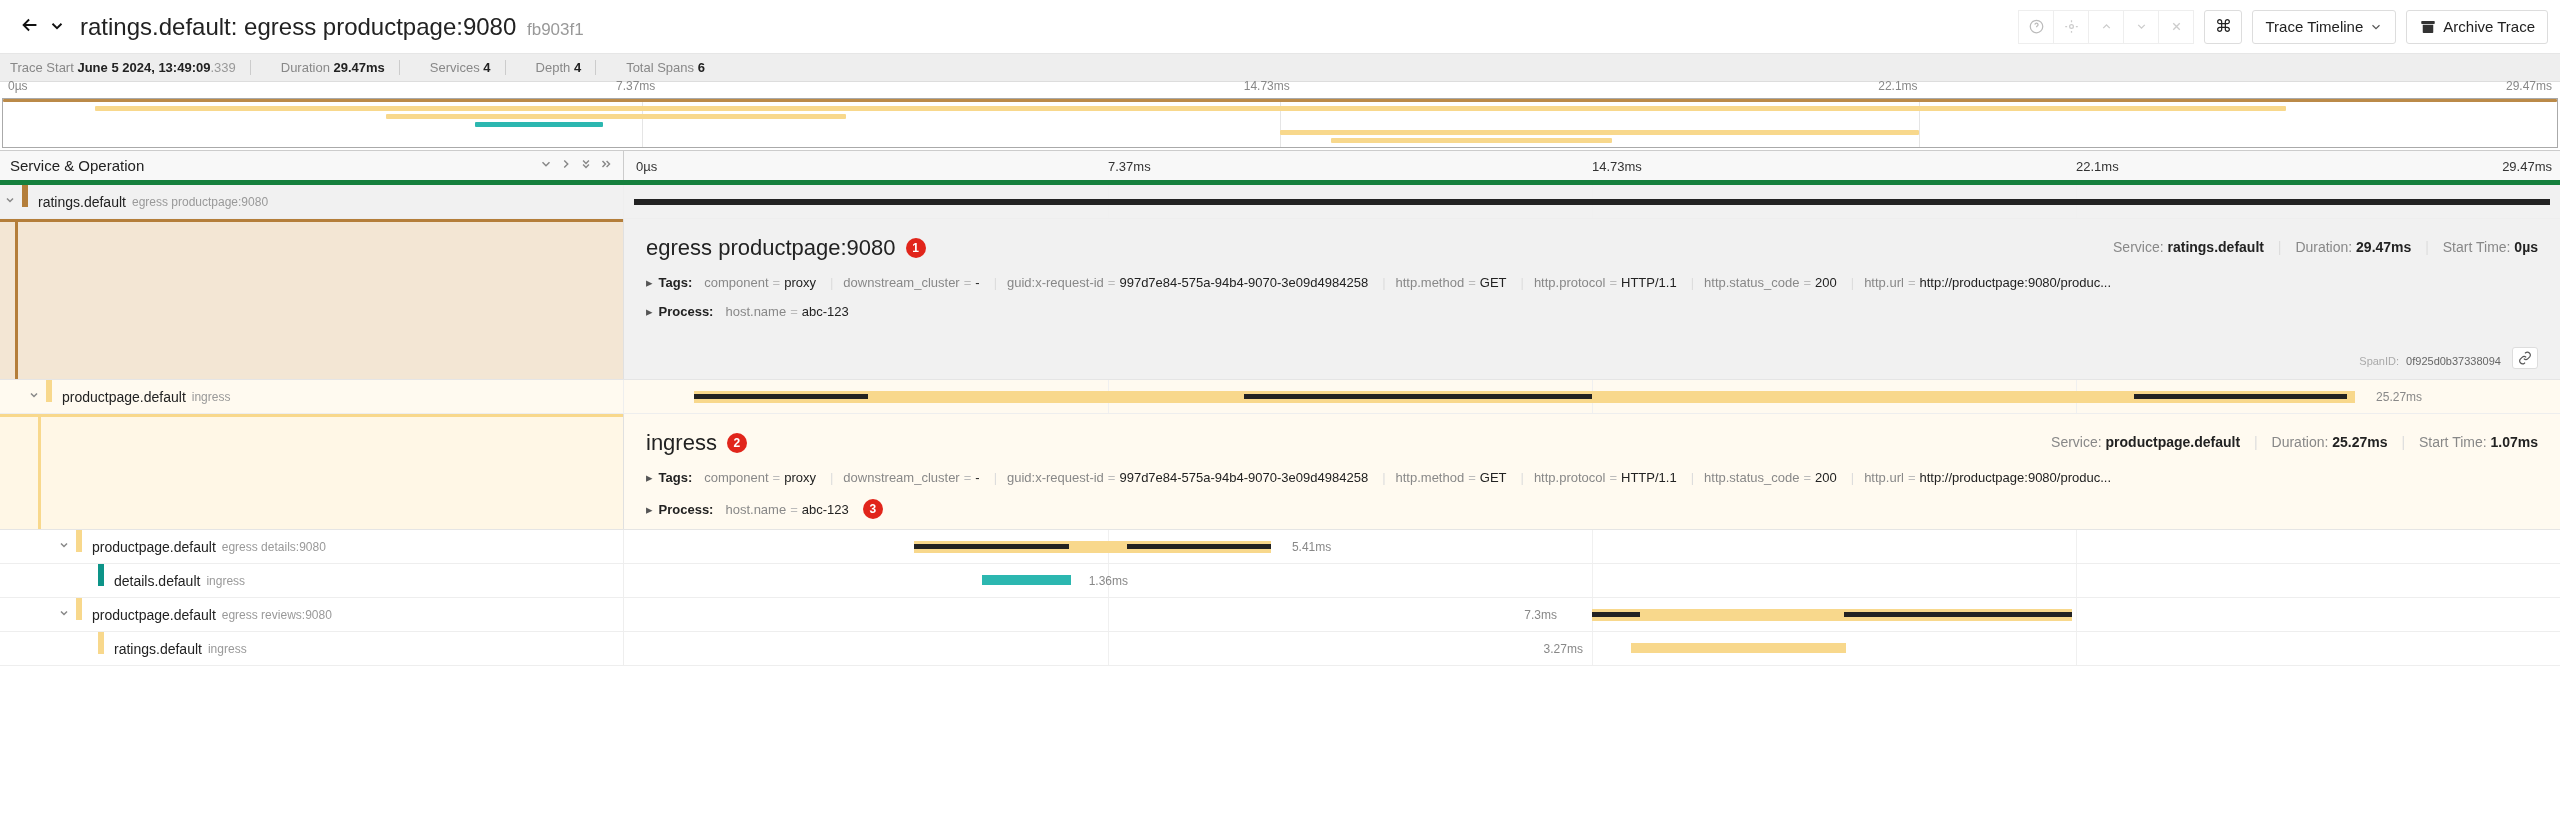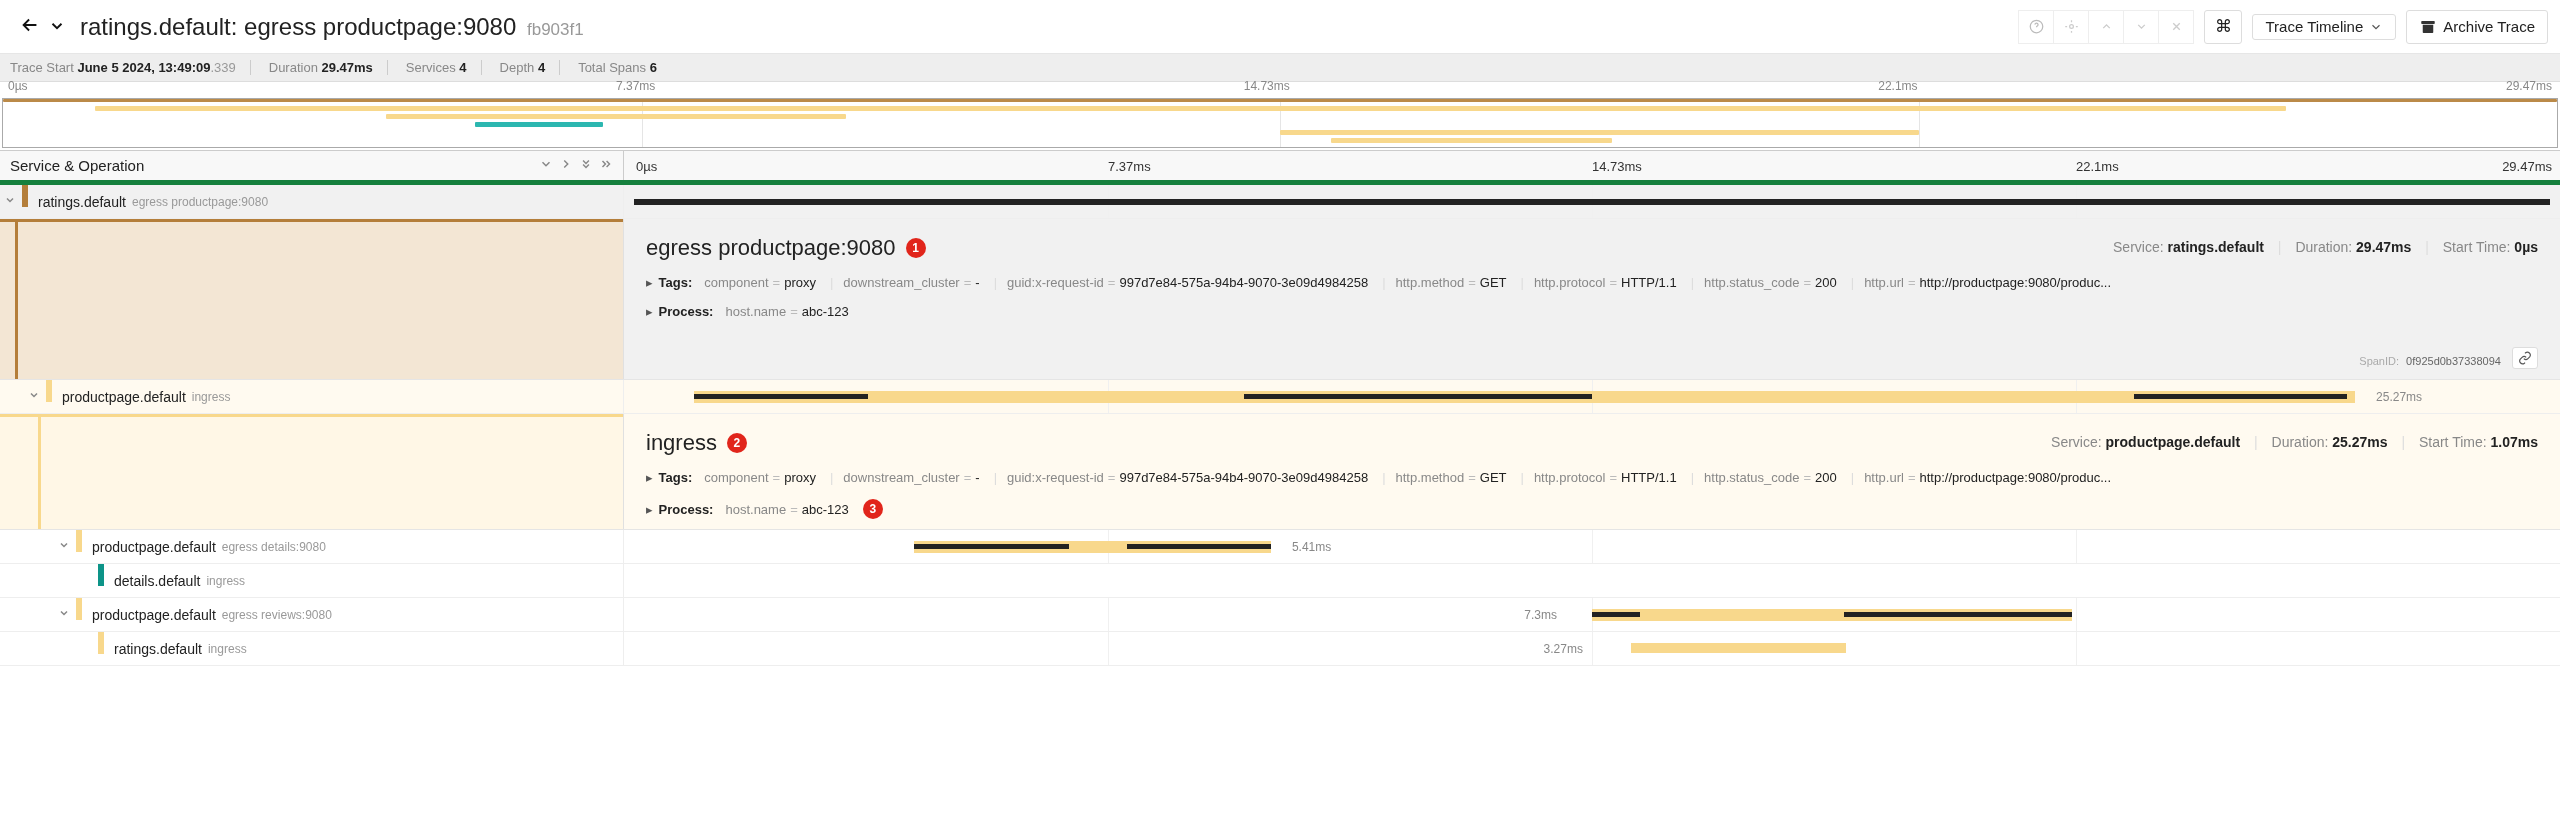--- a/index.html
+++ b/index.html
@@ -7,26 +7,26 @@
   
   .hdr { display: flex; align-items: center; height: 54px; padding: 0 12px; border-bottom: 1px solid #e6e6e6; }
   .hdr .back { font-size: 28px; width: 36px; text-align: center; color: #111; }
   .hdr .chev { font-size: 24px; width: 32px; color: #111; }
   .hdr h1 { font-size: 24px; font-weight: 400; }
   .hdr h1 .trace-id { color: #999; font-size: 17px; font-weight: 400; margin-left: 4px; }
   .hdr .spacer { flex: 1; }
   .hdr input.find { width: 360px; height: 34px; border: 1px solid #ddd; padding: 0 10px; font-size: 14px; color: #777; }
   .hdr .ic-btn { width: 36px; height: 34px; border: 1px solid #eee; display: flex; align-items: center; justify-content: center; color: #ccc; font-size: 15px; margin-left: -1px; }
   .hdr .kb { width: 38px; height: 34px; border: 1px solid #ddd; display: flex; align-items: center; justify-content: center; font-size: 17px; margin-left: 10px; border-radius: 3px; }
-  .hdr .dd { height: 26px; border: 1px solid #ddd; display: flex; align-items: center; padding: 0 12px; margin-left: 10px; border-radius: 3px; font-size: 15px; }
+  .hdr .dd { height: 34px; border: 1px solid #ddd; display: flex; align-items: center; padding: 0 12px; margin-left: 10px; border-radius: 3px; font-size: 15px; }
   .hdr .arch { height: 34px; border: 1px solid #ddd; display: flex; align-items: center; padding: 0 12px; margin-left: 10px; border-radius: 3px; font-size: 15px; }
   .hdr .arch svg { margin-right: 6px; }
   
   .meta { height: 28px; background: #eee; border-bottom: 1px solid #ddd; display: flex; align-items: center; padding: 0 10px; font-size: 13px; color: #888; }
-  .meta .seg { margin-right: 18px; border-right: 1px solid #ccc; padding-right: 14px; }
+  .meta .seg { margin-right: 30px; border-right: 1px solid #ccc; padding-right: 14px; }
   .meta .seg:last-child { border-right: 0; }
   .meta b { color: #222; font-weight: 600; }
   .meta .ms { color: #999; }
   
   .mini { height: 55px; border-bottom: 1px solid #ccc; position: relative; background: #fff; padding: 2px; }
   .mini .ticks { position: absolute; top: -17px; left: 8px; right: 8px; display: flex; justify-content: space-between; font-size: 12px; color: #888; pointer-events: none; }
   .mini .box { position: absolute; inset: 2px 2px 2px 2px; border: 1px solid #aaa; }
   .mini .grid { position: absolute; top: 0; bottom: 0; width: 1px; background: #e5e5e5; }
   .mini .bar { position: absolute; height: 5px; border-radius: 1px; }
   
@@ -355,20 +355,27 @@
       <div class="dur" style="left:34.5%">5.41ms</div>
     </div>
   </div>
 
   <div class="row">
     <div class="left" style="padding-left:98px">
       <div class="cbar c-dteal" style="height:22px"></div>
       <span class="svc">details.default</span>
       <span class="op">ingress</span>
     </div>
+    <div class="right">
+      <div class="gline" style="left:25%"></div>
+        <div class="gline" style="left:50%"></div>
+        <div class="gline" style="left:75%"></div>
+      <div class="span-bar c-teal" style="left:18.5%;width:4.6%;height:10px"></div>
+      <div class="dur" style="left:24%">1.36ms</div>
+    </div>
   </div>
 
   <div class="row">
     <div class="left" style="padding-left:58px">
       <span class="chev-s"><svg width="12" height="12" viewBox="0 0 24 24" fill="none" stroke="#888" stroke-width="3">
             <path d="M6 9l6 6 6-6"></path>
           </svg></span>
       <div class="cbar c-sand" style="height:22px"></div>
       <span class="svc">productpage.default</span>
       <span class="op">egress reviews:9080</span>

